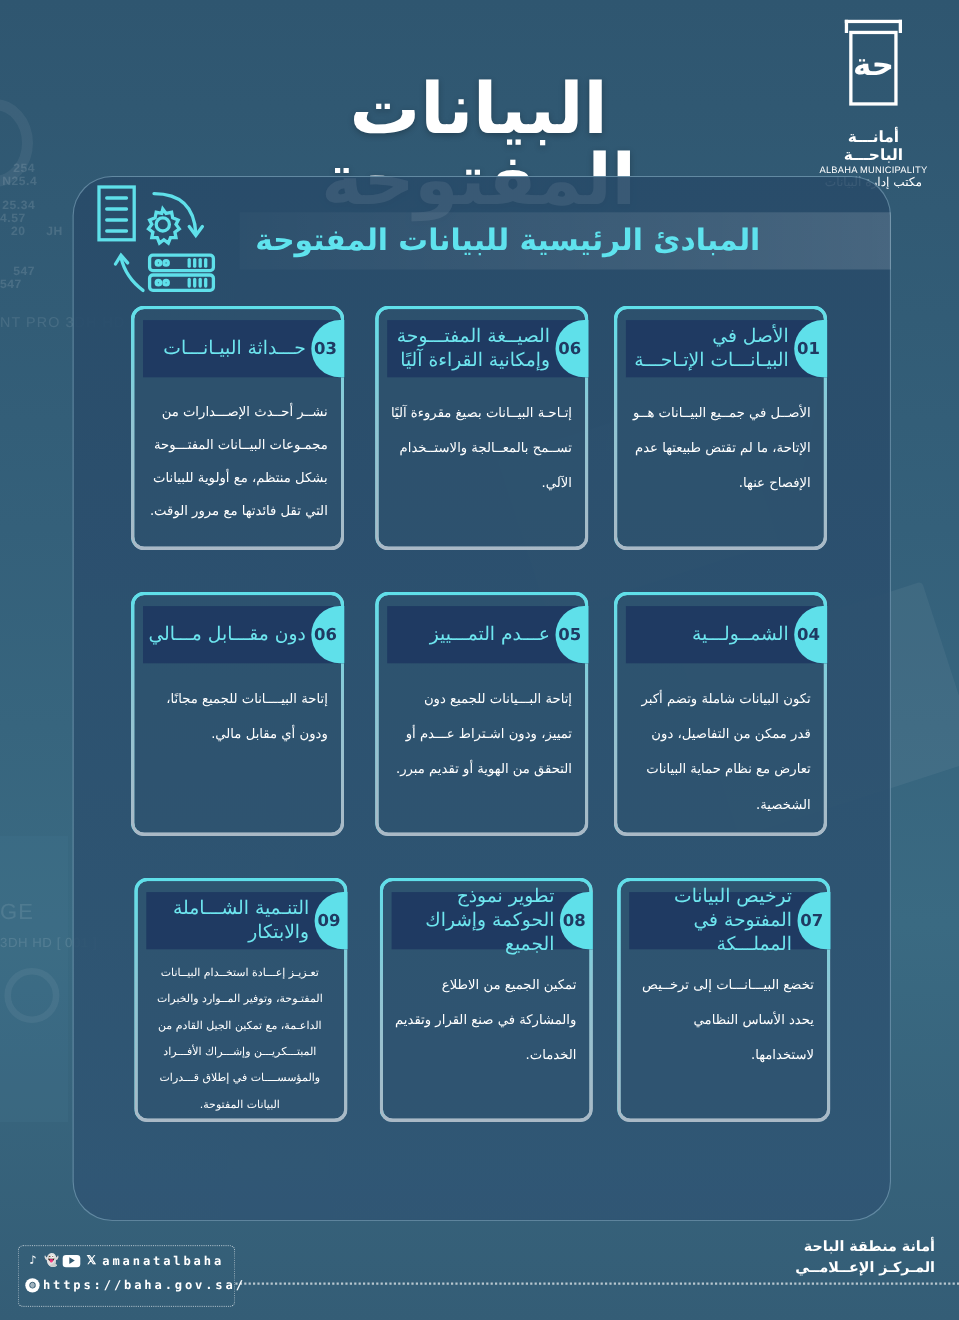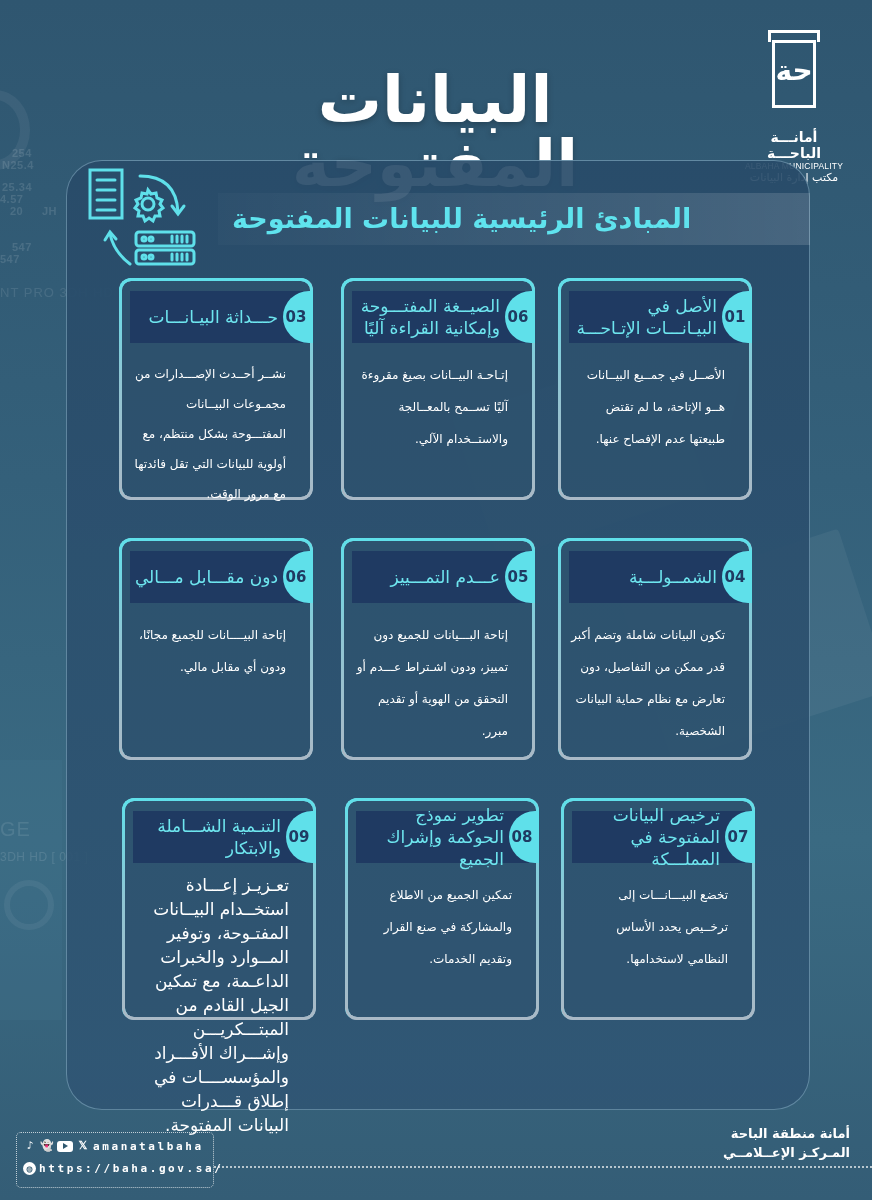--- a/index.html
+++ b/index.html
@@ -13,21 +13,21 @@
   
   .bg-deco { position: absolute; inset: 0; pointer-events: none; }
   .bg-text { position: absolute; font-family: "Liberation Sans", sans-serif; color: rgba(255,255,255,0.12); font-weight: bold; font-size: 11px; letter-spacing: 0.5px; }
   .bg-text.big { font-size: 20px; font-weight: normal; color: rgba(255,255,255,0.10); letter-spacing: 1px; }
   .bg-circle { position: absolute; border-radius: 50%; border: 10px solid rgba(255,255,255,0.06); }
   .bg-panel { position: absolute; background: rgba(70,120,150,0.18); }
   .bg-sheet { position: absolute; background: rgba(255,255,255,0.05); transform: rotate(-18deg); border-radius: 4px; }
 
   
   .logo { position: absolute; right: 28px; top: 14px; width: 100px; text-align: center; }
-  .logo-mark { width: 60px; height: 78px; margin: 16px auto; position: relative; }
+  .logo-mark { width: 60px; height: 78px; margin: 4px auto; position: relative; }
   .logo-mark .tower { position: absolute; left: 8px; right: 8px; top: 10px; bottom: 0; border: 3px solid #fff; }
   .logo-mark .crown { position: absolute; left: 4px; right: 4px; top: 0; height: 12px; border: 3px solid #fff; border-bottom: none; }
   .logo-mark .glyph { position: absolute; left: 0; right: 0; top: 24px; text-align: center; font-size: 28px; font-weight: bold; color: #fff; font-family: "DejaVu Sans", sans-serif; }
   .logo-name-ar { font-size: 14px; font-weight: bold; color: #fff; margin-top: 21px; }
   .logo-name-en { font-family: Liberation Sans, sans-serif; font-size: 8.5px; color: #fff; letter-spacing: 0.2px; }
   .logo-dept { font-size: 11px; color: #fff; }
 
   .main-title {
     position: absolute; top: 68px; left: 170px; width: 530px;
     text-align: center; font-size: 64px; font-weight: bold; color: #fff;
@@ -83,24 +83,24 @@
     position: absolute; right: 0; top: 10px; width: 28px; height: 52px;
     font-family: "DejaVu Sans", sans-serif; font-weight: bold; font-size: 15px;
     color: #1f3a62; line-height: 52px; text-align: center; direction: ltr;
   }
   .card-title {
     position: absolute; right: 32px; left: 12px; top: 12px; height: 48px;
     display: flex; align-items: center; justify-content: flex-start;
     font-size: 17px; color: #6ee6ef; line-height: 22px; text-align: right;
   }
   .card-body {
-    position: absolute; right: 24px; left: 10px; top: 78px;
+    position: absolute; right: 12px; left: 10px; top: 78px;
     font-size: 12px; color: #fff; line-height: 32px; text-align: right;
   }
-  .card-body.dense { line-height: 24px; top: 72px; font-size: 17px; }
+  .card-body.dense { line-height: 24px; top: 72px; font-size: 10px; text-align: center; }
 
   
   .footer-box {
     position: absolute; left: 16px; top: 1132px; width: 198px; height: 56px;
     border: 1px dotted rgba(255,255,255,0.7); border-radius: 5px;
   }
   .footer-row { position: absolute; left: 6px; display: flex; align-items: center; gap: 3px; font-family: "DejaVu Sans Mono", monospace; font-weight: bold; font-size: 11px; color: #fff; letter-spacing: 2.6px; }
   .footer-row.r1 { top: 6px; }
   .footer-row.r2 { top: 29px; }
   .soc { display: inline-block; width: 14px; height: 14px; text-align: center; font-size: 11px; line-height: 14px; color: #fff; letter-spacing: 0; }

